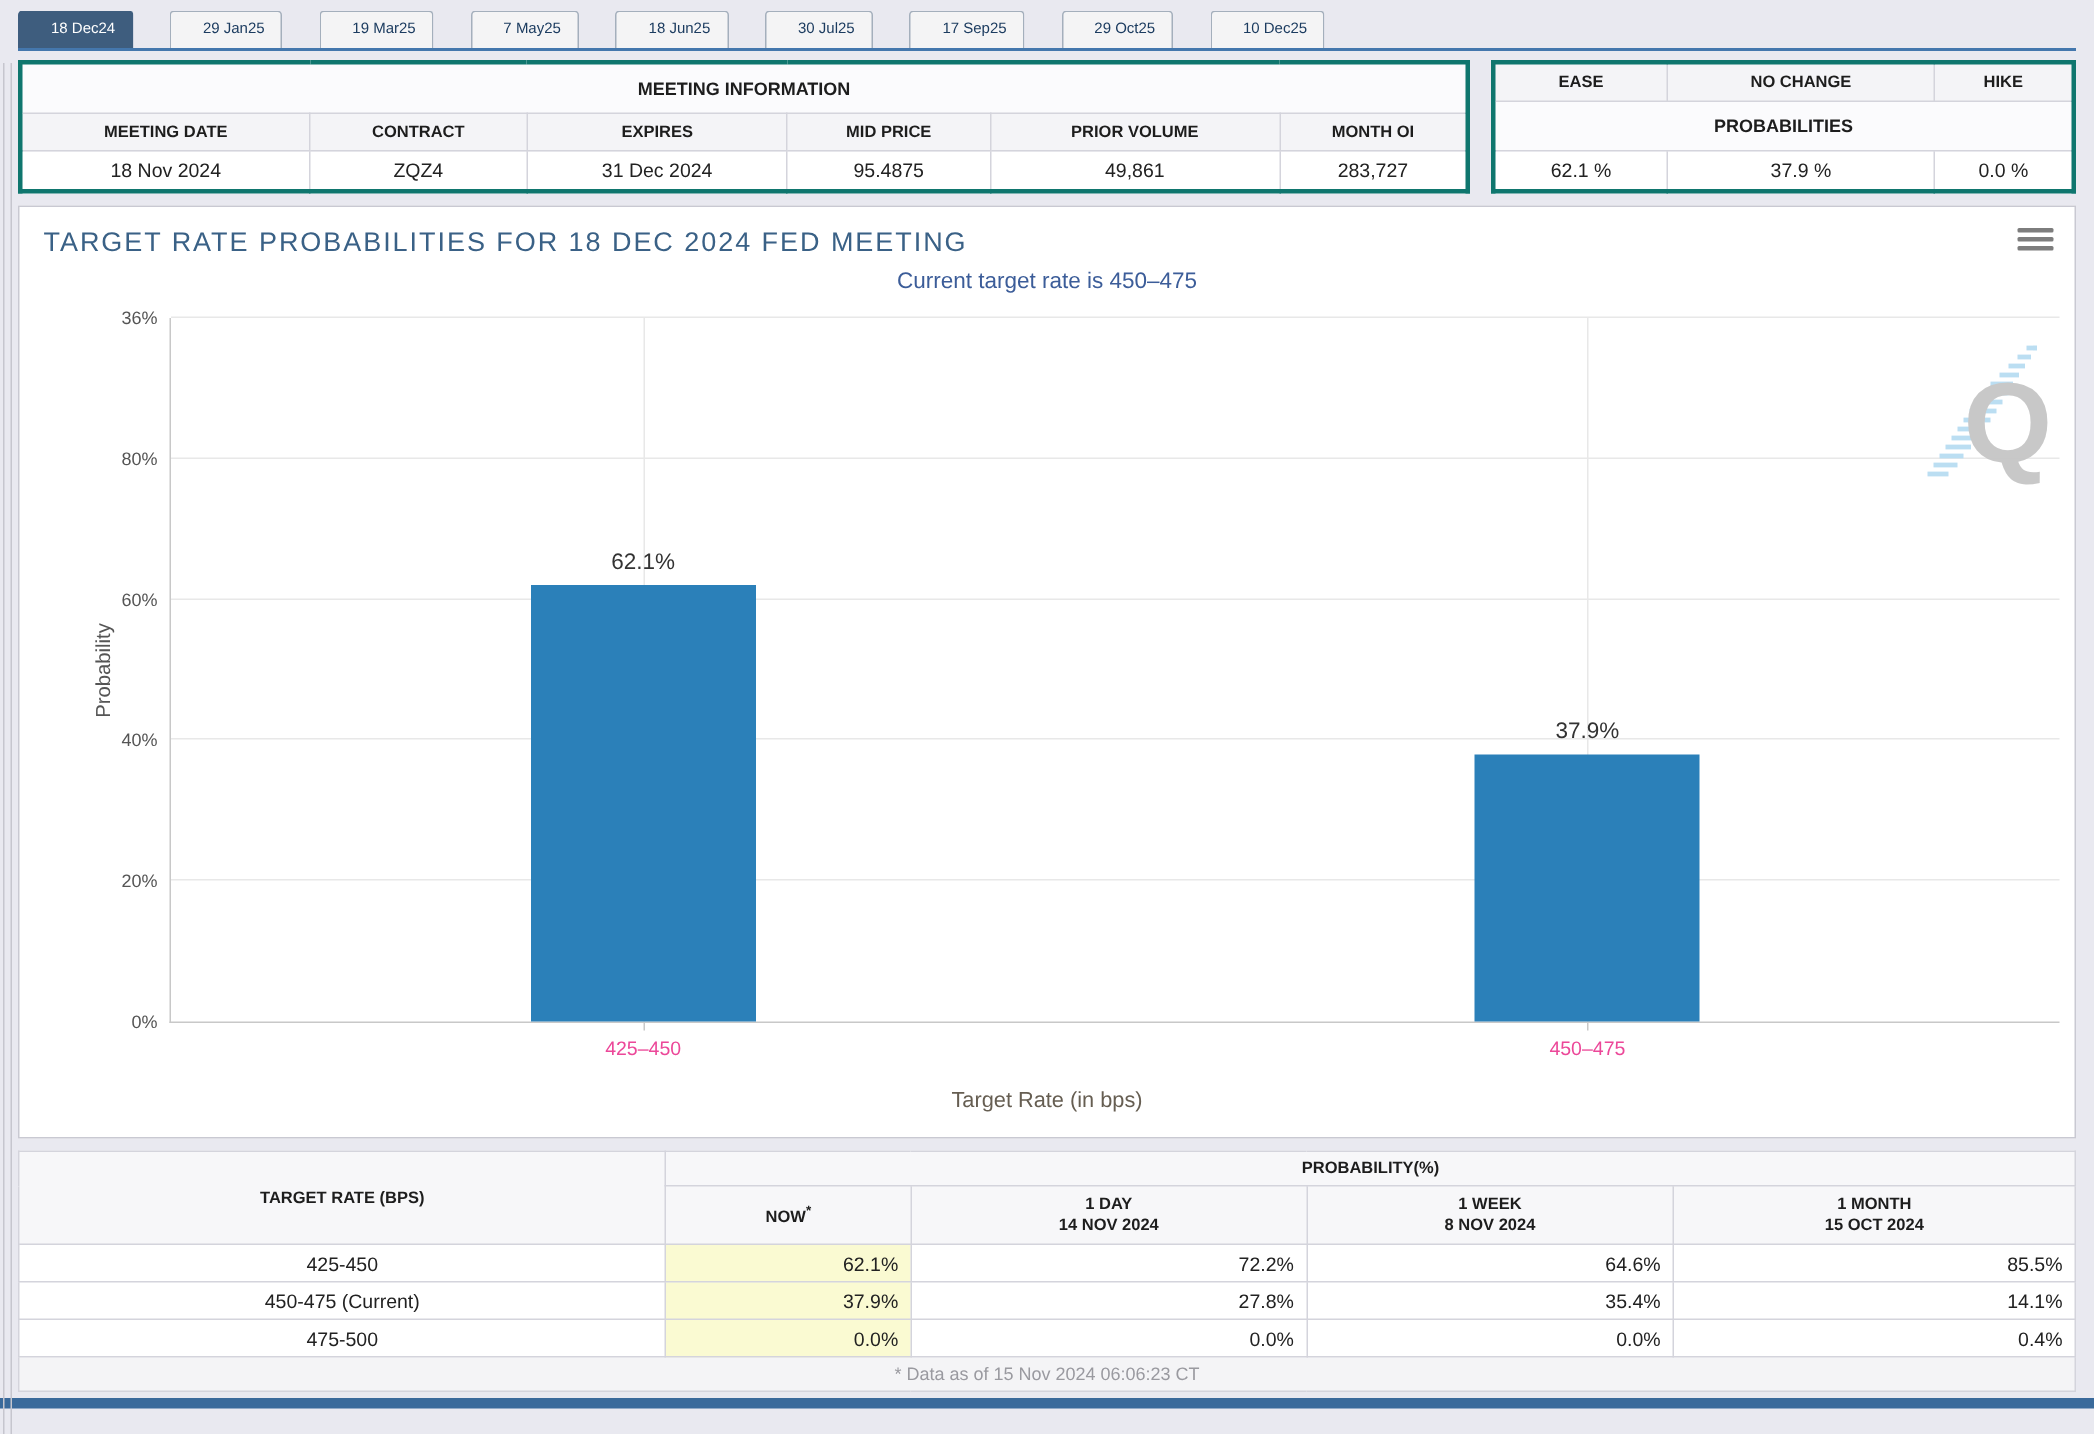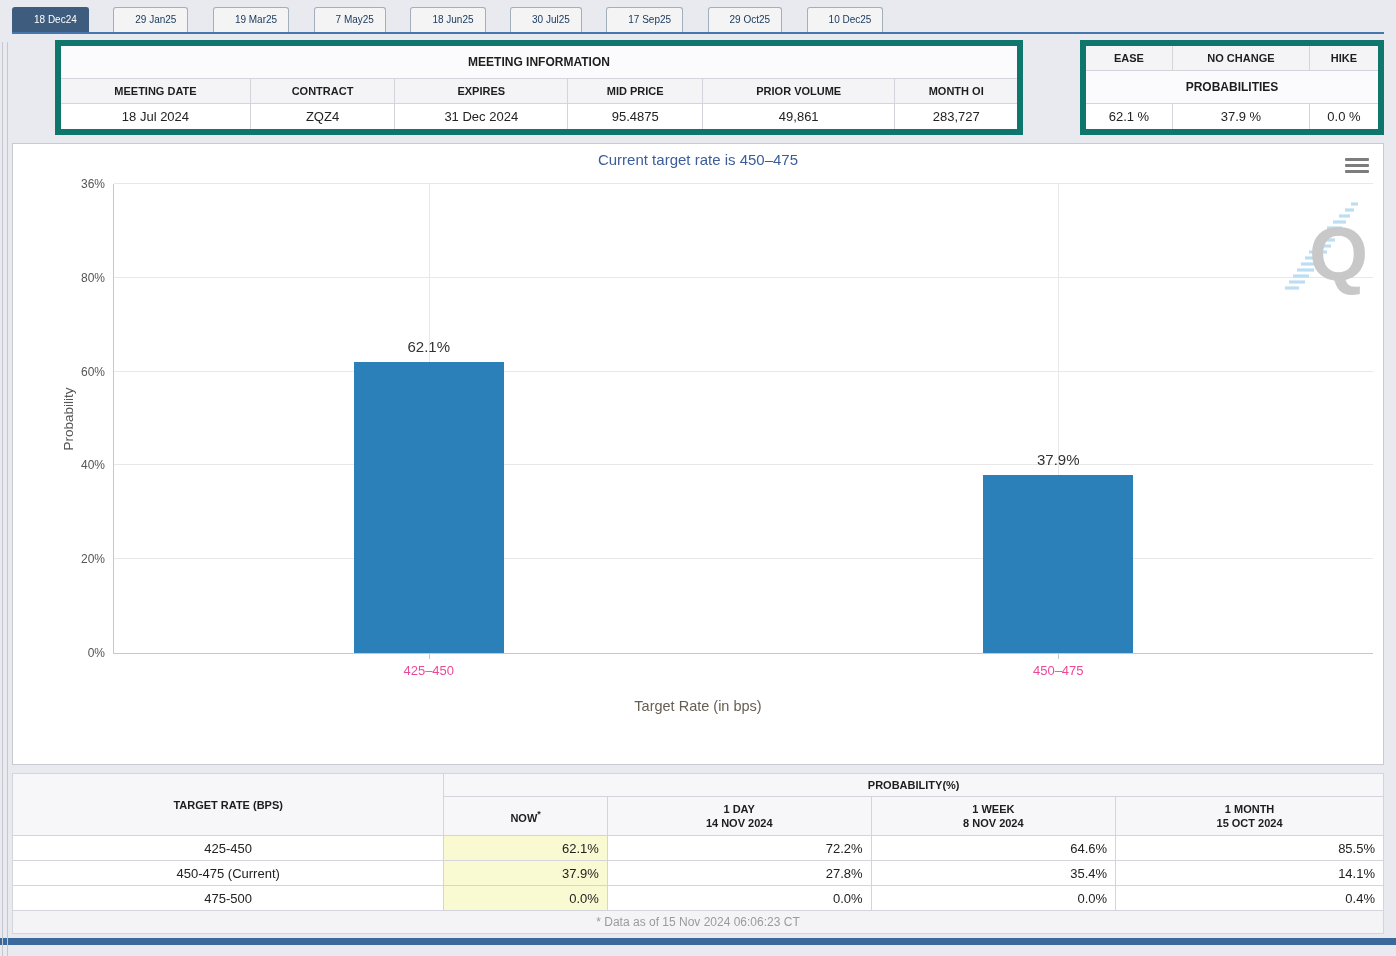--- a/index.html
+++ b/index.html
@@ -22,21 +22,21 @@
     font-size:10px; color:#1c3c60;
     background:#f4f4f5; border:1px solid #a4afbc; border-bottom:none;
     border-radius:3px 3px 0 0; cursor:pointer;
   }
   .tab.active { background:#3e5d7e; color:#fff; border-color:#3e5d7e; }
 
   
   .info-row { display:flex; gap:14px; margin-top:6px; }
   table.grid { border-collapse:collapse; background:#fff; }
   table.grid th, table.grid td { border:1px solid #d4d4dc; }
-  table.grid { border:6px solid #0f766e;margin-left:43px; }
+  table.grid { border:3px solid #0f766e; }
   .info-meeting { width:968px; }
   .info-prob { flex:1; }
   th.group { font-size:12px; font-weight:bold; padding:9px 4px; background:#fbfbfd; color:#1d1d1d; }
   th.col { font-size:11px; font-weight:bold; padding:6px 6px; background:#f4f4f7; color:#1d1d1d; }
   table.grid td { font-size:13px; padding:5px 8px; text-align:center; }
   td.r, th.r { text-align:right; }
 
   
   .chart-panel { position:relative; margin-top:8px; background:#fff;
     border:1px solid #c9c9d2; height:622px; }
@@ -116,21 +116,21 @@
           <th class="col" style="width:20%">MEETING DATE</th>
           <th class="col" style="width:15%">CONTRACT</th>
           <th class="col" style="width:18%">EXPIRES</th>
           <th class="col" style="width:14%">MID PRICE</th>
           <th class="col" style="width:20%">PRIOR VOLUME</th>
           <th class="col" style="width:13%">MONTH OI</th>
         </tr>
       </thead>
       <tbody>
         <tr>
-          <td>18 Jul 2024</td>
+          <td>18 Nov 2024</td>
           <td>ZQZ4</td>
           <td>31 Dec 2024</td>
           <td class="r">95.4875</td>
           <td class="r">49,861</td>
           <td class="r">283,727</td>
         </tr>
       </tbody>
     </table>
 
     <table class="grid info-prob">
@@ -148,20 +148,21 @@
         <tr>
           <td class="r">62.1 %</td>
           <td class="r">37.9 %</td>
           <td class="r">0.0 %</td>
         </tr>
       </tbody>
     </table>
   </div>
 
   <div class="chart-panel">
+    <div class="chart-title">TARGET RATE PROBABILITIES FOR 18 DEC 2024 FED MEETING</div>
     <div class="menu-icon">
       <span></span>
         <span></span>
         <span></span>
     </div>
     <div class="chart-subtitle">Current target rate is 450–475</div>
 
     <div class="plot-wrap">
       <div class="y-title">Probability</div>
 

